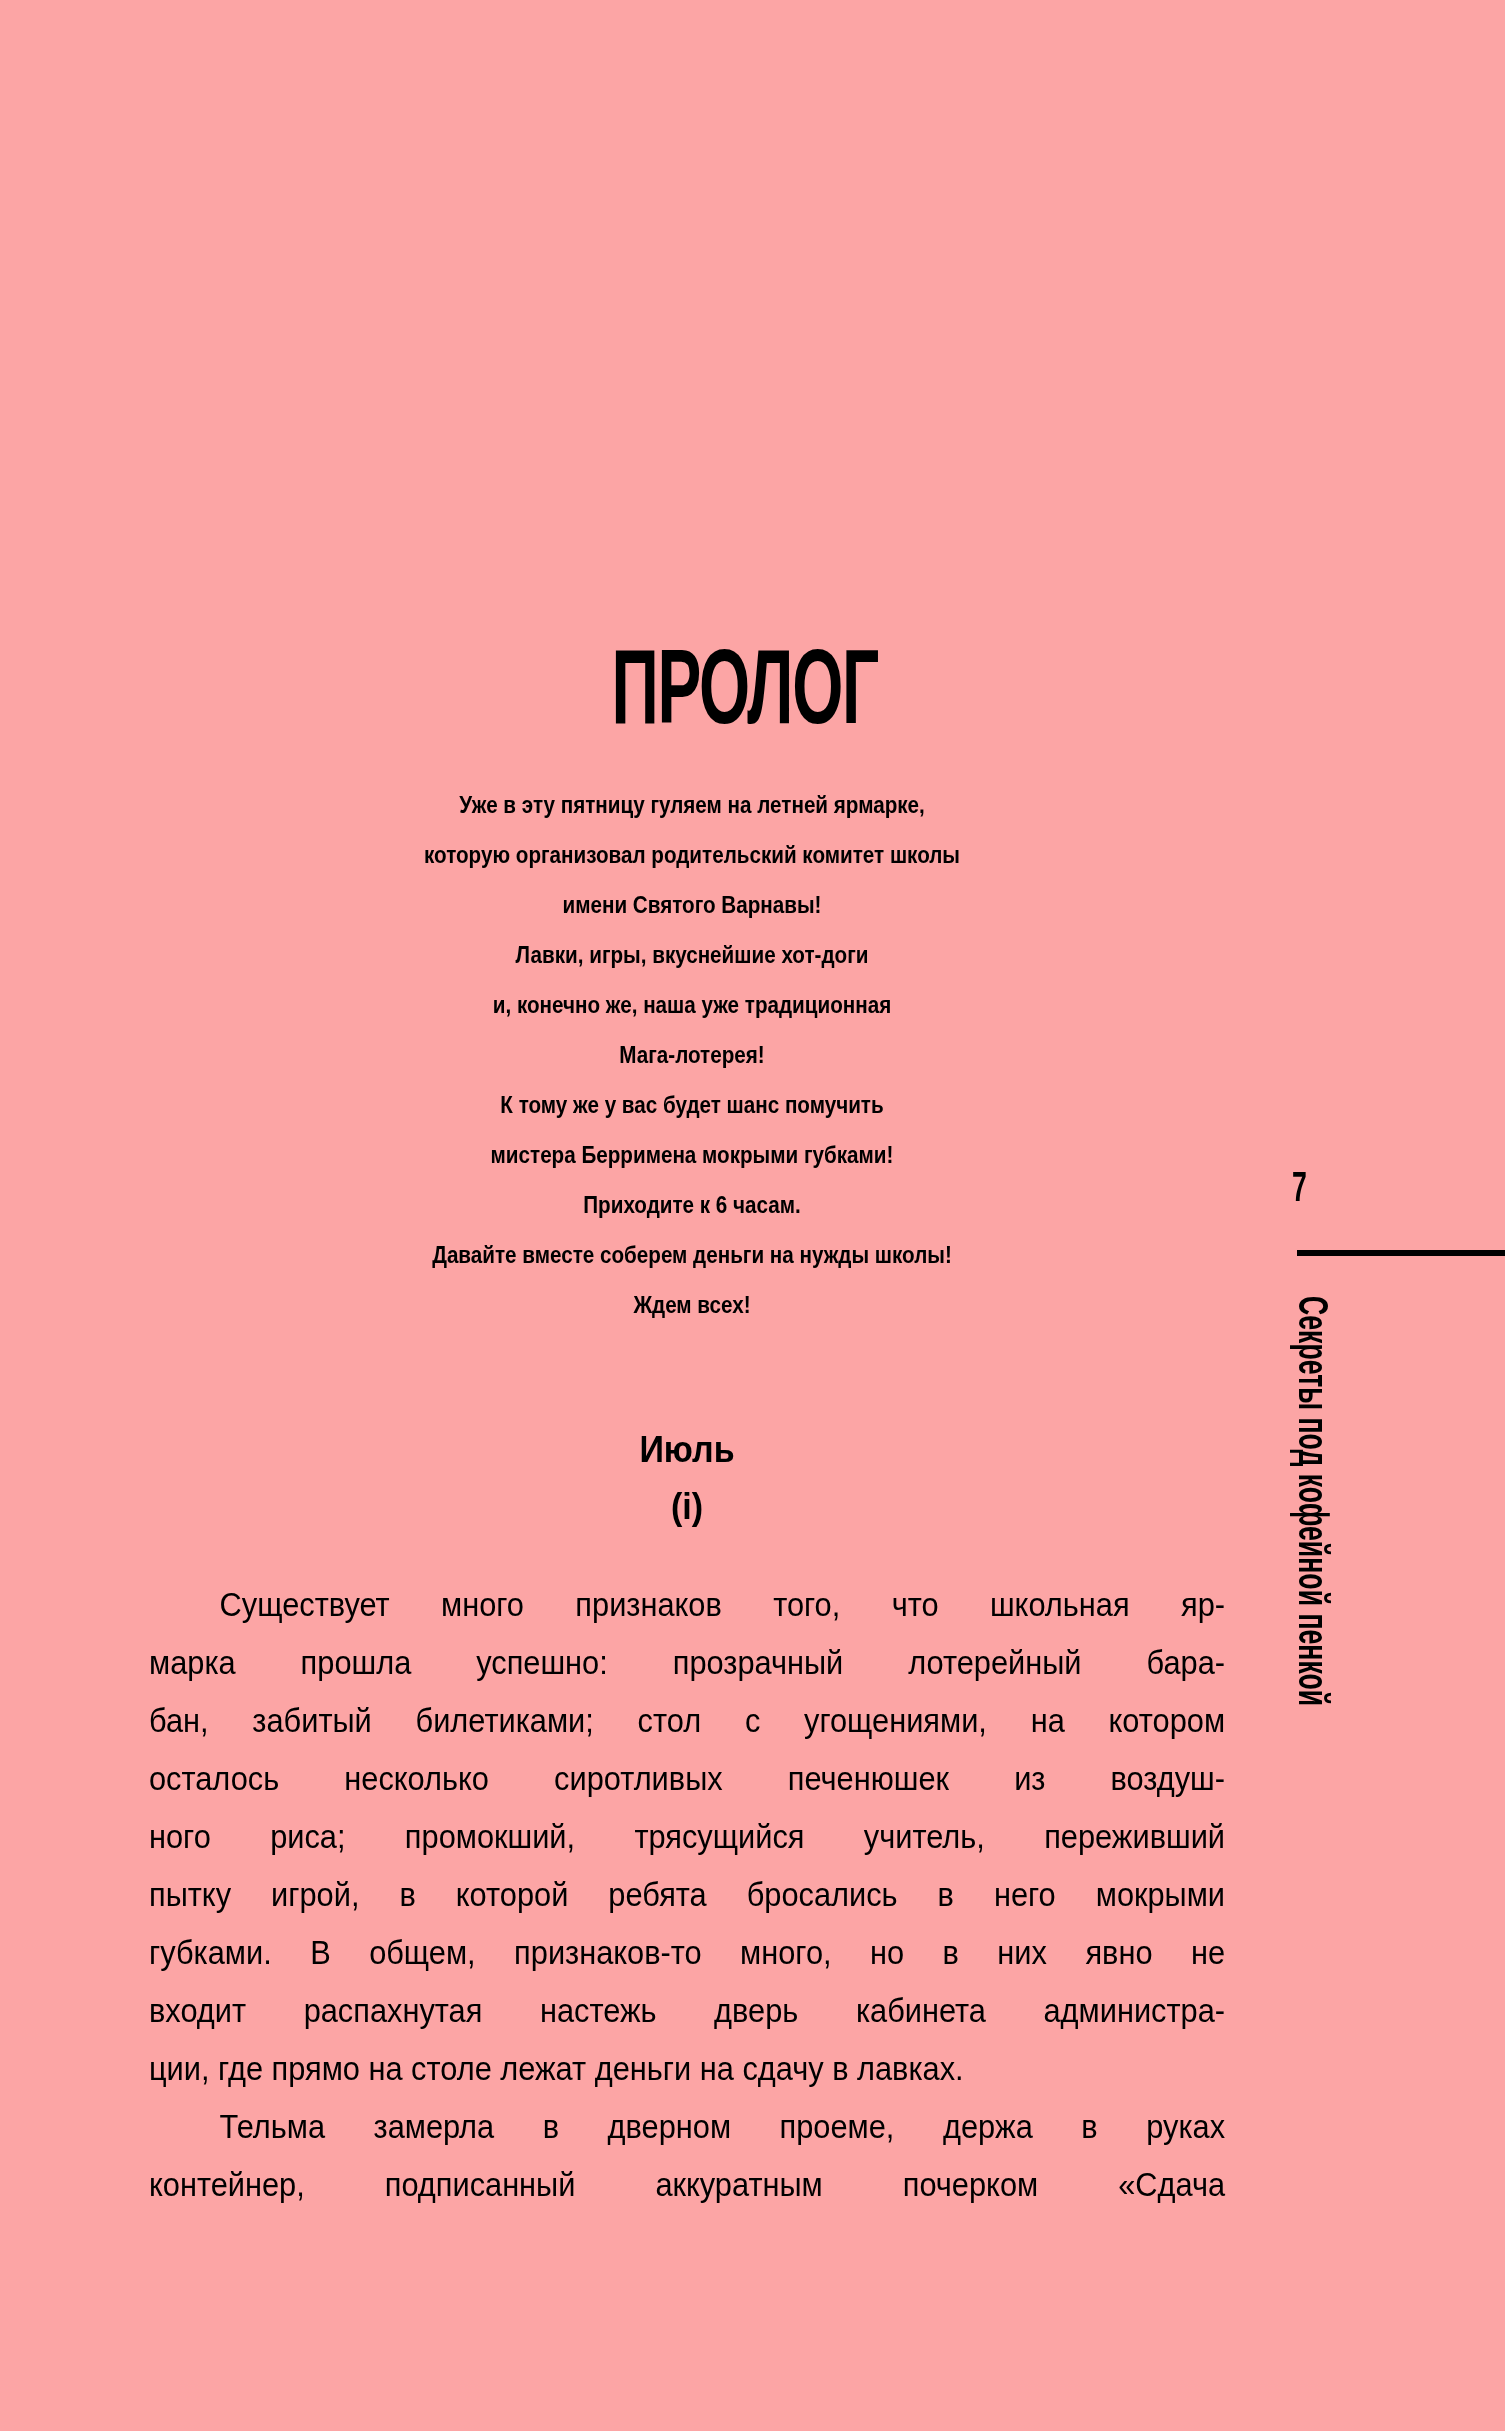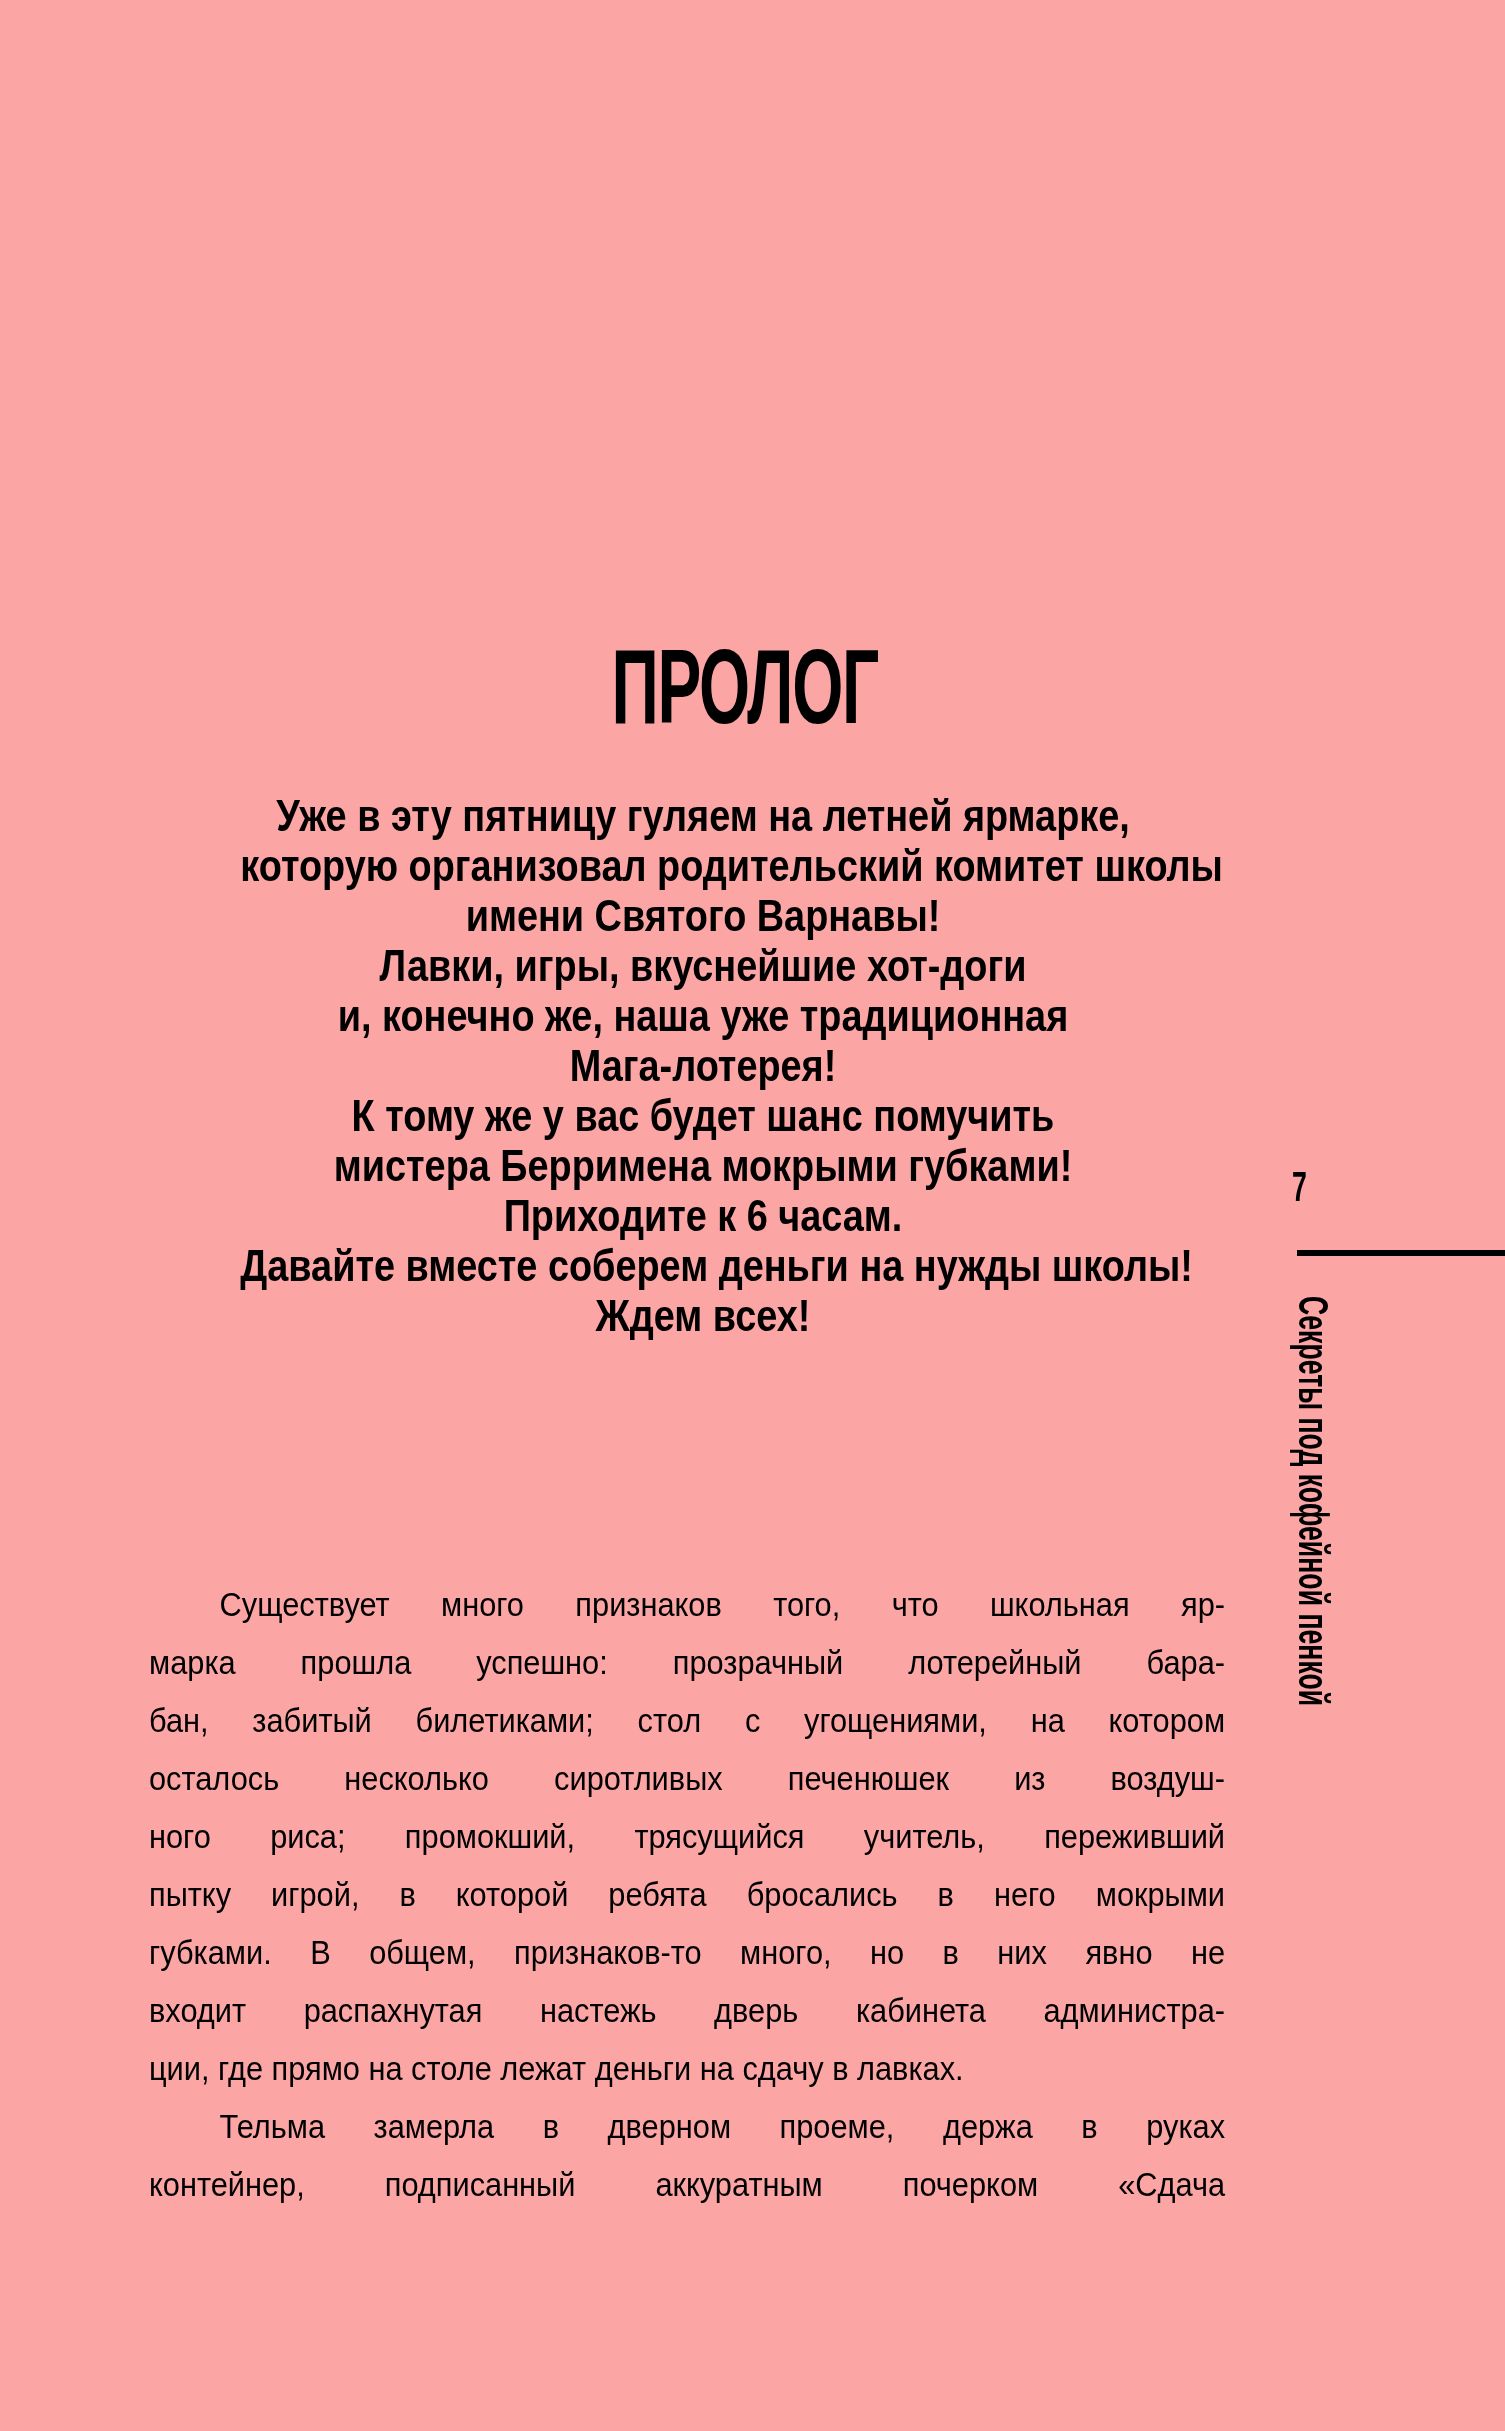--- a/index.html
+++ b/index.html
@@ -37,23 +37,23 @@
       transform-origin: 690px 0;
       margin: 0;
     }
     .announcement {
       position: absolute;
       left: 149px;
       width: 1076px;
       top: 775px;
       text-align: center;
       font-weight: bold;
-      font-size: 44px;
+      font-size: 24px;
       line-height: 50px;
-      margin: 16px;
+      margin: 5px;
       padding: 0;
       list-style: none;
     }
     .announcement li {
       white-space: nowrap;
       transform: scaleX(0.86);
       transform-origin: center;
     }
     .section-heading {
       position: absolute;
@@ -146,20 +146,24 @@
     <li>Лавки, игры, вкуснейшие хот-доги</li>
     <li>и, конечно же, наша уже традиционная</li>
     <li>Мага-лотерея!</li>
     <li>К тому же у вас будет шанс помучить</li>
     <li>мистера Берримена мокрыми губками!</li>
     <li>Приходите к 6 часам.</li>
     <li>Давайте вместе соберем деньги на нужды школы!</li>
     <li>Ждем всех!</li>
   </ul>
 
+  <h2 class="section-heading">
+    <div>Июль</div>
+    <div>(i)</div>
+  </h2>
 
   <div class="body-text">
     <span class="body-line indent">Существует много признаков того, что школьная яр-</span>
     <span class="body-line">марка прошла успешно: прозрачный лотерейный бара-</span>
     <span class="body-line">бан, забитый билетиками; стол с угощениями, на котором</span>
     <span class="body-line">осталось несколько сиротливых печенюшек из воздуш-</span>
     <span class="body-line">ного риса; промокший, трясущийся учитель, переживший</span>
     <span class="body-line">пытку игрой, в которой ребята бросались в него мокрыми</span>
     <span class="body-line">губками. В общем, признаков-то много, но в них явно не</span>
     <span class="body-line">входит распахнутая настежь дверь кабинета администра-</span>

